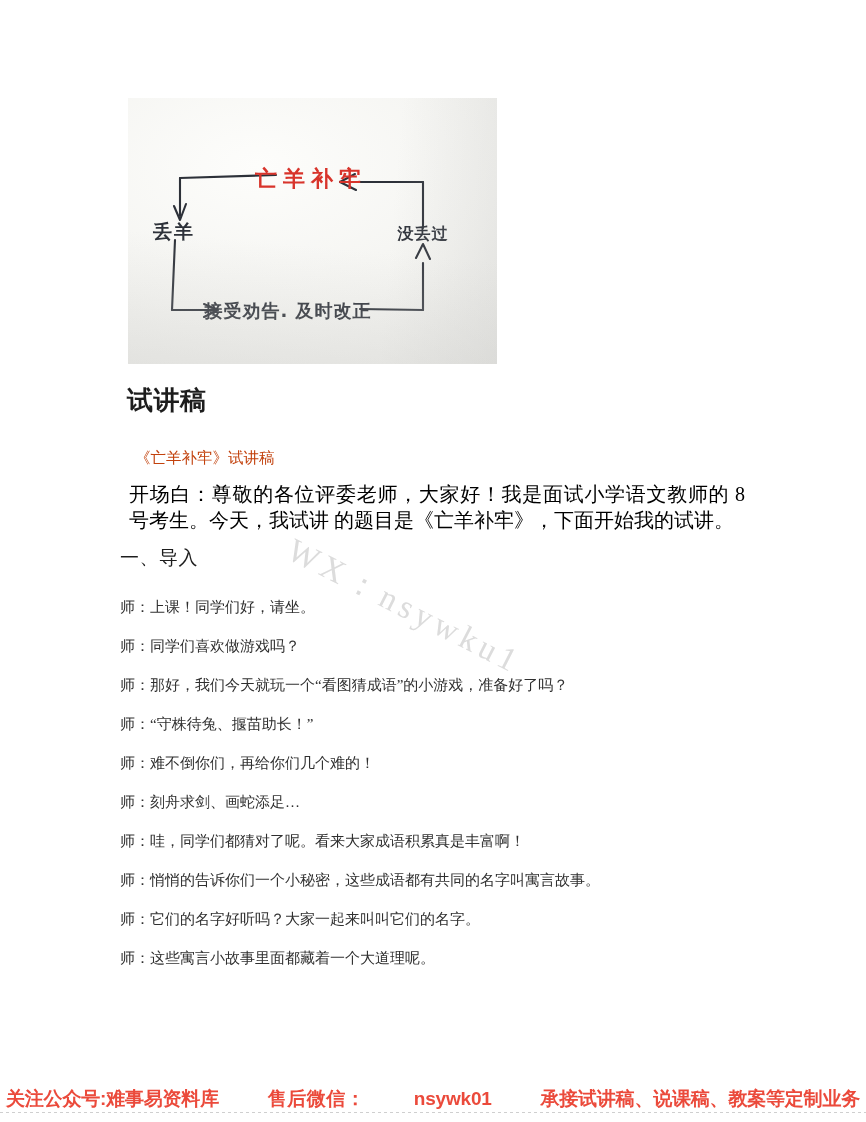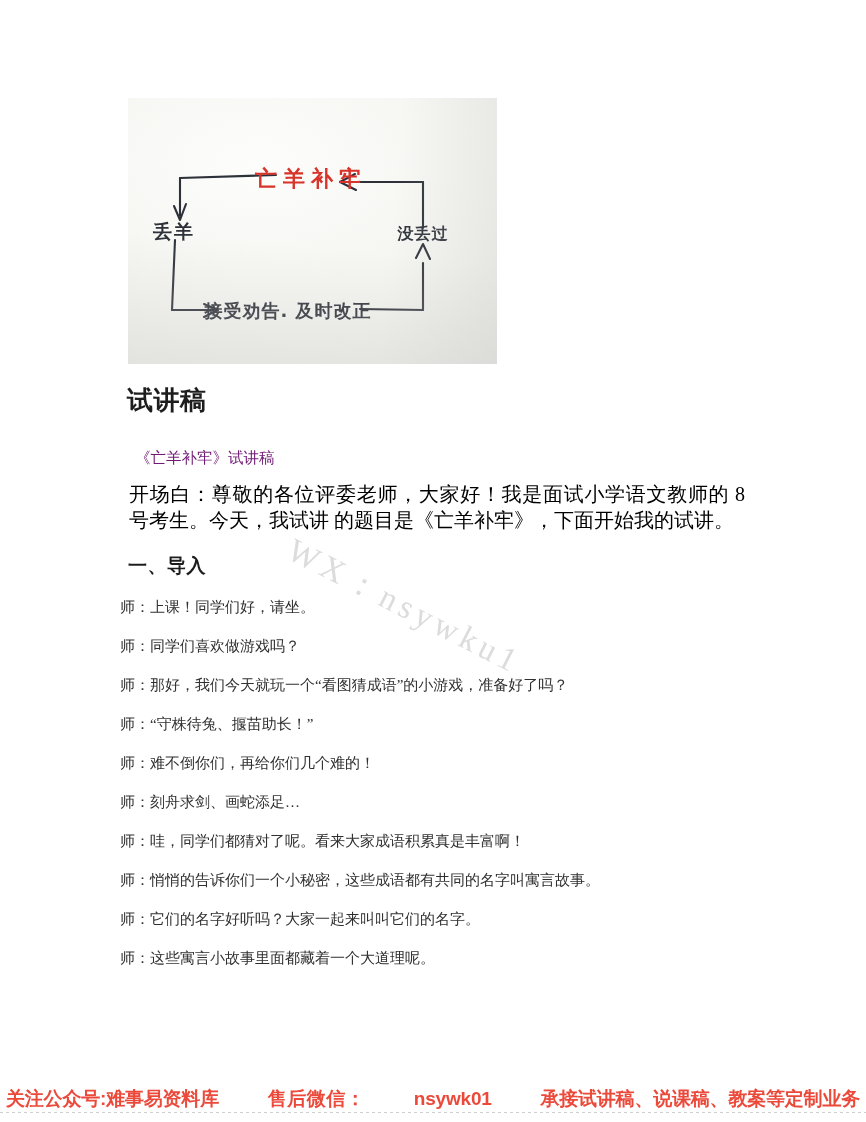--- a/index.html
+++ b/index.html
@@ -89,40 +89,40 @@
     letter-spacing: 0.5px;
     color: #1d1d1d;
     line-height: 1.2;
   }
   .subtitle {
     position: absolute;
     left: 135px;
     top: 446px;
     font-size: 15.5px;
     line-height: 1.6;
-    color: #701a75;
+    color: #c2410c;
   }
   .opening {
     position: absolute;
     left: 129px;
     top: 481px;
     width: 616px;
     font-size: 20px;
     line-height: 26px;
     text-align: justify;
     color: #000000;
   }
   h2.section-title {
     position: absolute;
     left: 120px;
     top: 545px;
-    margin: 8px;
+    margin: 0;
     font-family: "DejaVu Sans", "Liberation Sans", sans-serif;
     font-size: 19px;
-    font-weight: 700;
+    font-weight: 400;
     letter-spacing: 0.5px;
     color: #1d1d1d;
     text-align: right;
   }
   .dialogue {
     position: absolute;
     left: 120px;
     top: 597px;
     width: 630px;
   }

